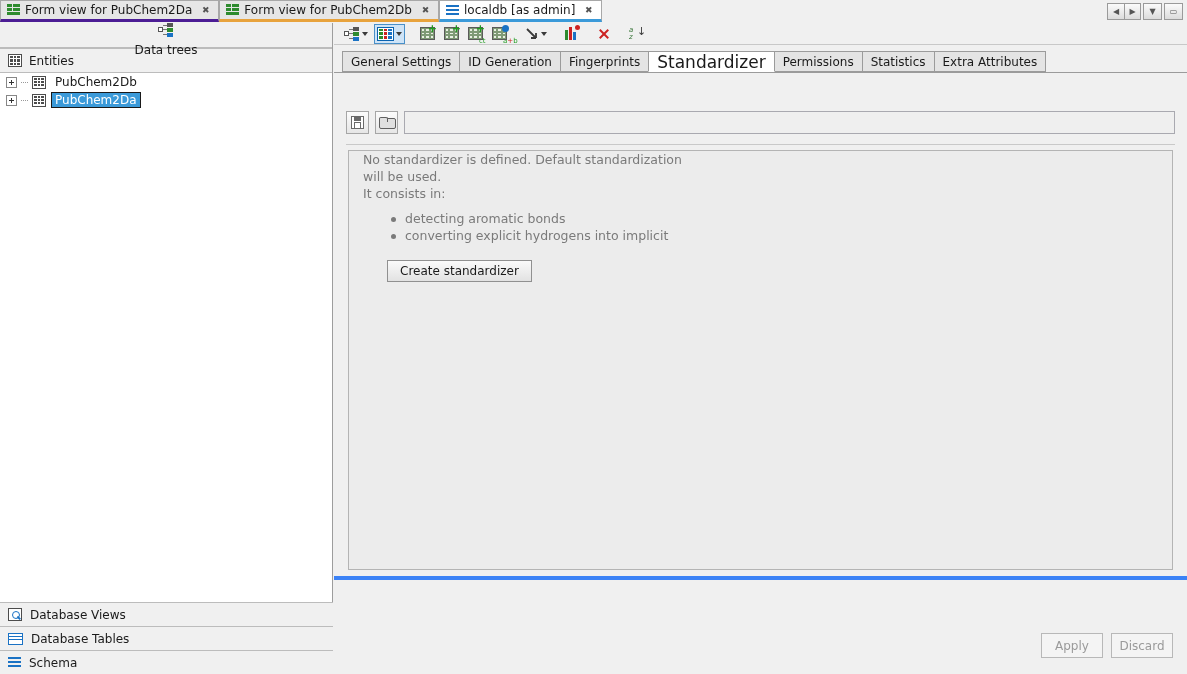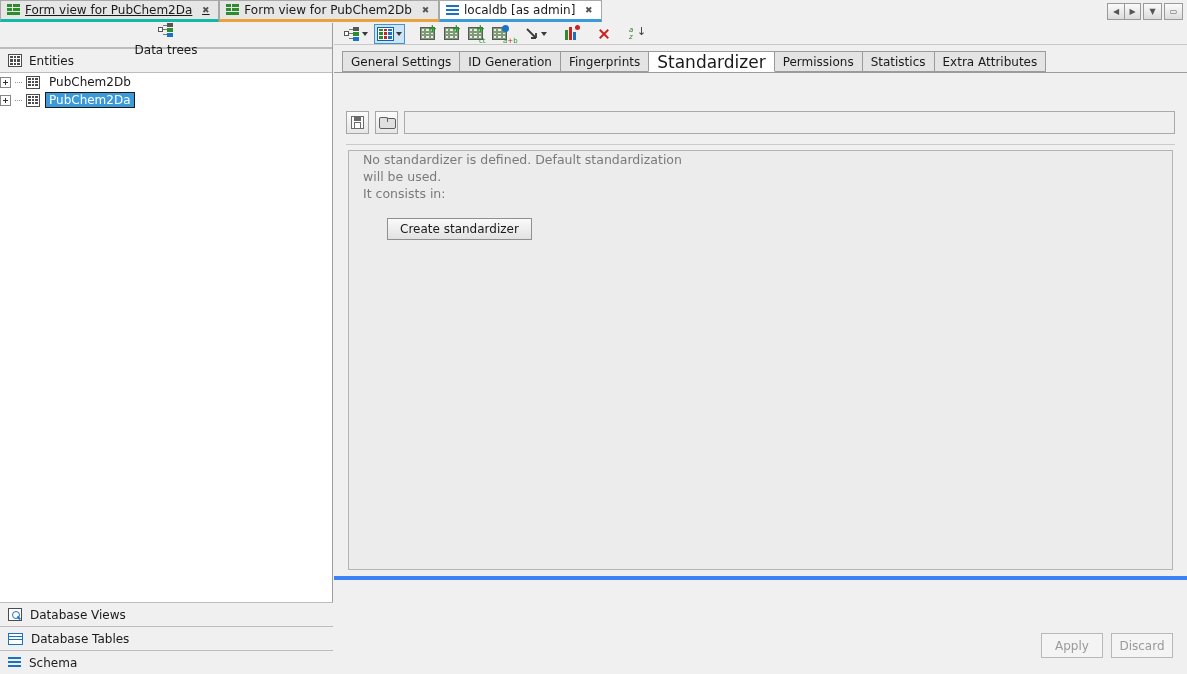--- a/index.html
+++ b/index.html
@@ -23,21 +23,21 @@
     display: flex; align-items: center; gap: 5px;
     padding: 0 7px 0 6px;
     background: #e6e6e6;
     border: 1px solid #a8a8a8;
     border-bottom: none;
     position: relative;
     height: 22px;
     font-size: 12px;
     cursor: default;
   }
-  .wtab.accent-blue { border-bottom: 3px solid #14b8a6; text-decoration: underline; }
+  .wtab.accent-blue { border-bottom: 3px solid #4c1d95; }
   .wtab.accent-orange { border-bottom: 3px solid #e8a33d; }
   .wtab.active {
     background: #ffffff;
     border-bottom: 3px solid #3b9ad9;
     z-index: 2;
   }
   .wtab-label { white-space: nowrap; }
   .wtab-close {
     font-size: 9px; color: #555; margin-left: 3px;
     width: 11px; text-align: center; cursor: pointer;
@@ -96,21 +96,21 @@
     cursor: pointer;
   }
   .side-header.first { border-top: none; flex-direction: column; }
   #tree-area {
     position: absolute; left: 0; top: 50px; right: 0; bottom: 76px;
     background: #ffffff;
     overflow: hidden;
   }
   .tree-row {
     display: flex; align-items: center; height: 18px;
-    gap: 4px; cursor: pointer;
+    padding-left: 6px; gap: 4px; cursor: pointer;
   }
   .expander {
     width: 11px; height: 11px; border: 1px solid #878787;
     background: #fff; position: relative; flex: none;
   }
   .expander::before, .expander::after {
     content:""; position:absolute; background:#333;
   }
   .expander::before { left:2px; top:4px; width:5px; height:1px; }
   .expander::after  { left:4px; top:2px; width:1px; height:5px; }
@@ -706,20 +706,24 @@
         <span class="ico-folder"></span>
       </span>
       <span id="path-field" title=""></span>
     </div>
 
     <div id="hrule"></div>
 
     <div id="content-box">
       <div class="ctext">No standardizer is defined. Default standardization will be used.</div>
       <div class="ctext">It consists in:</div>
+      <ul class="clist">
+        <li>detecting aromatic bonds</li>
+        <li>converting explicit hydrogens into implicit</li>
+      </ul>
       <button id="create-btn">Create standardizer</button>
     </div>
   </div>
 
   <div id="panel-footer">
     <div id="footer-btns">
       <button class="fbtn">Apply</button>
       <button class="fbtn">Discard</button>
     </div>
   </div>

